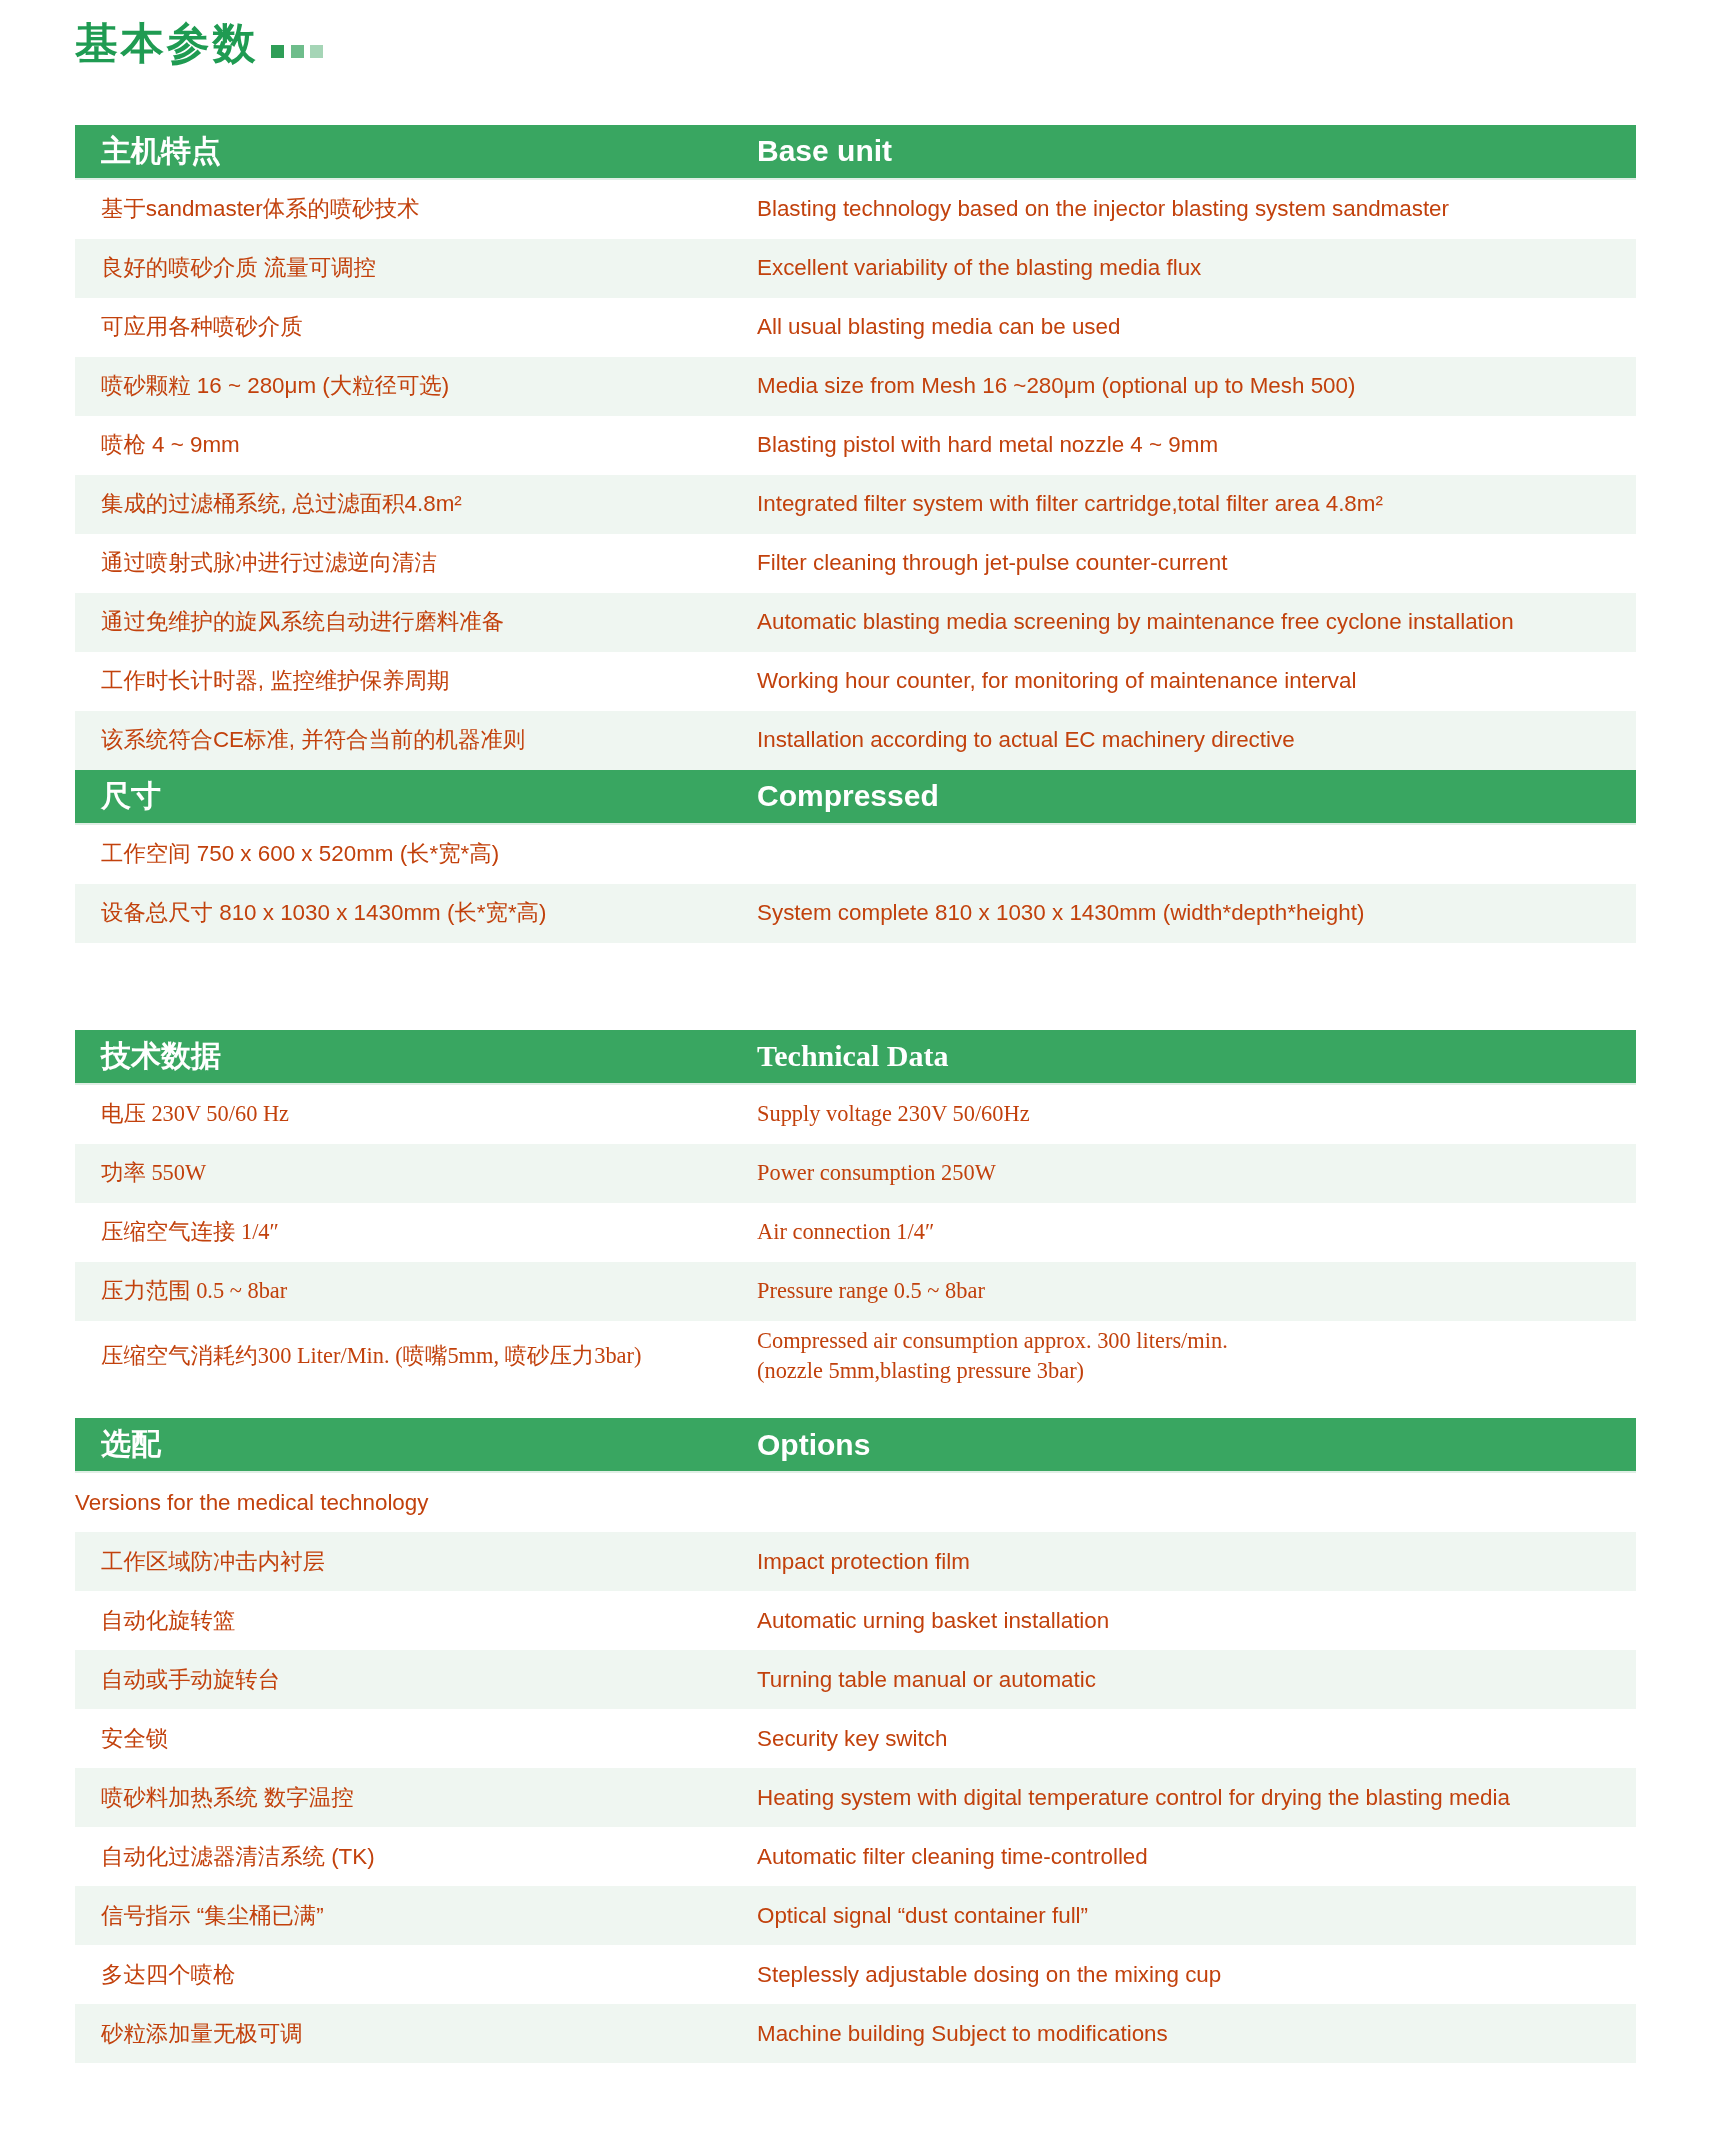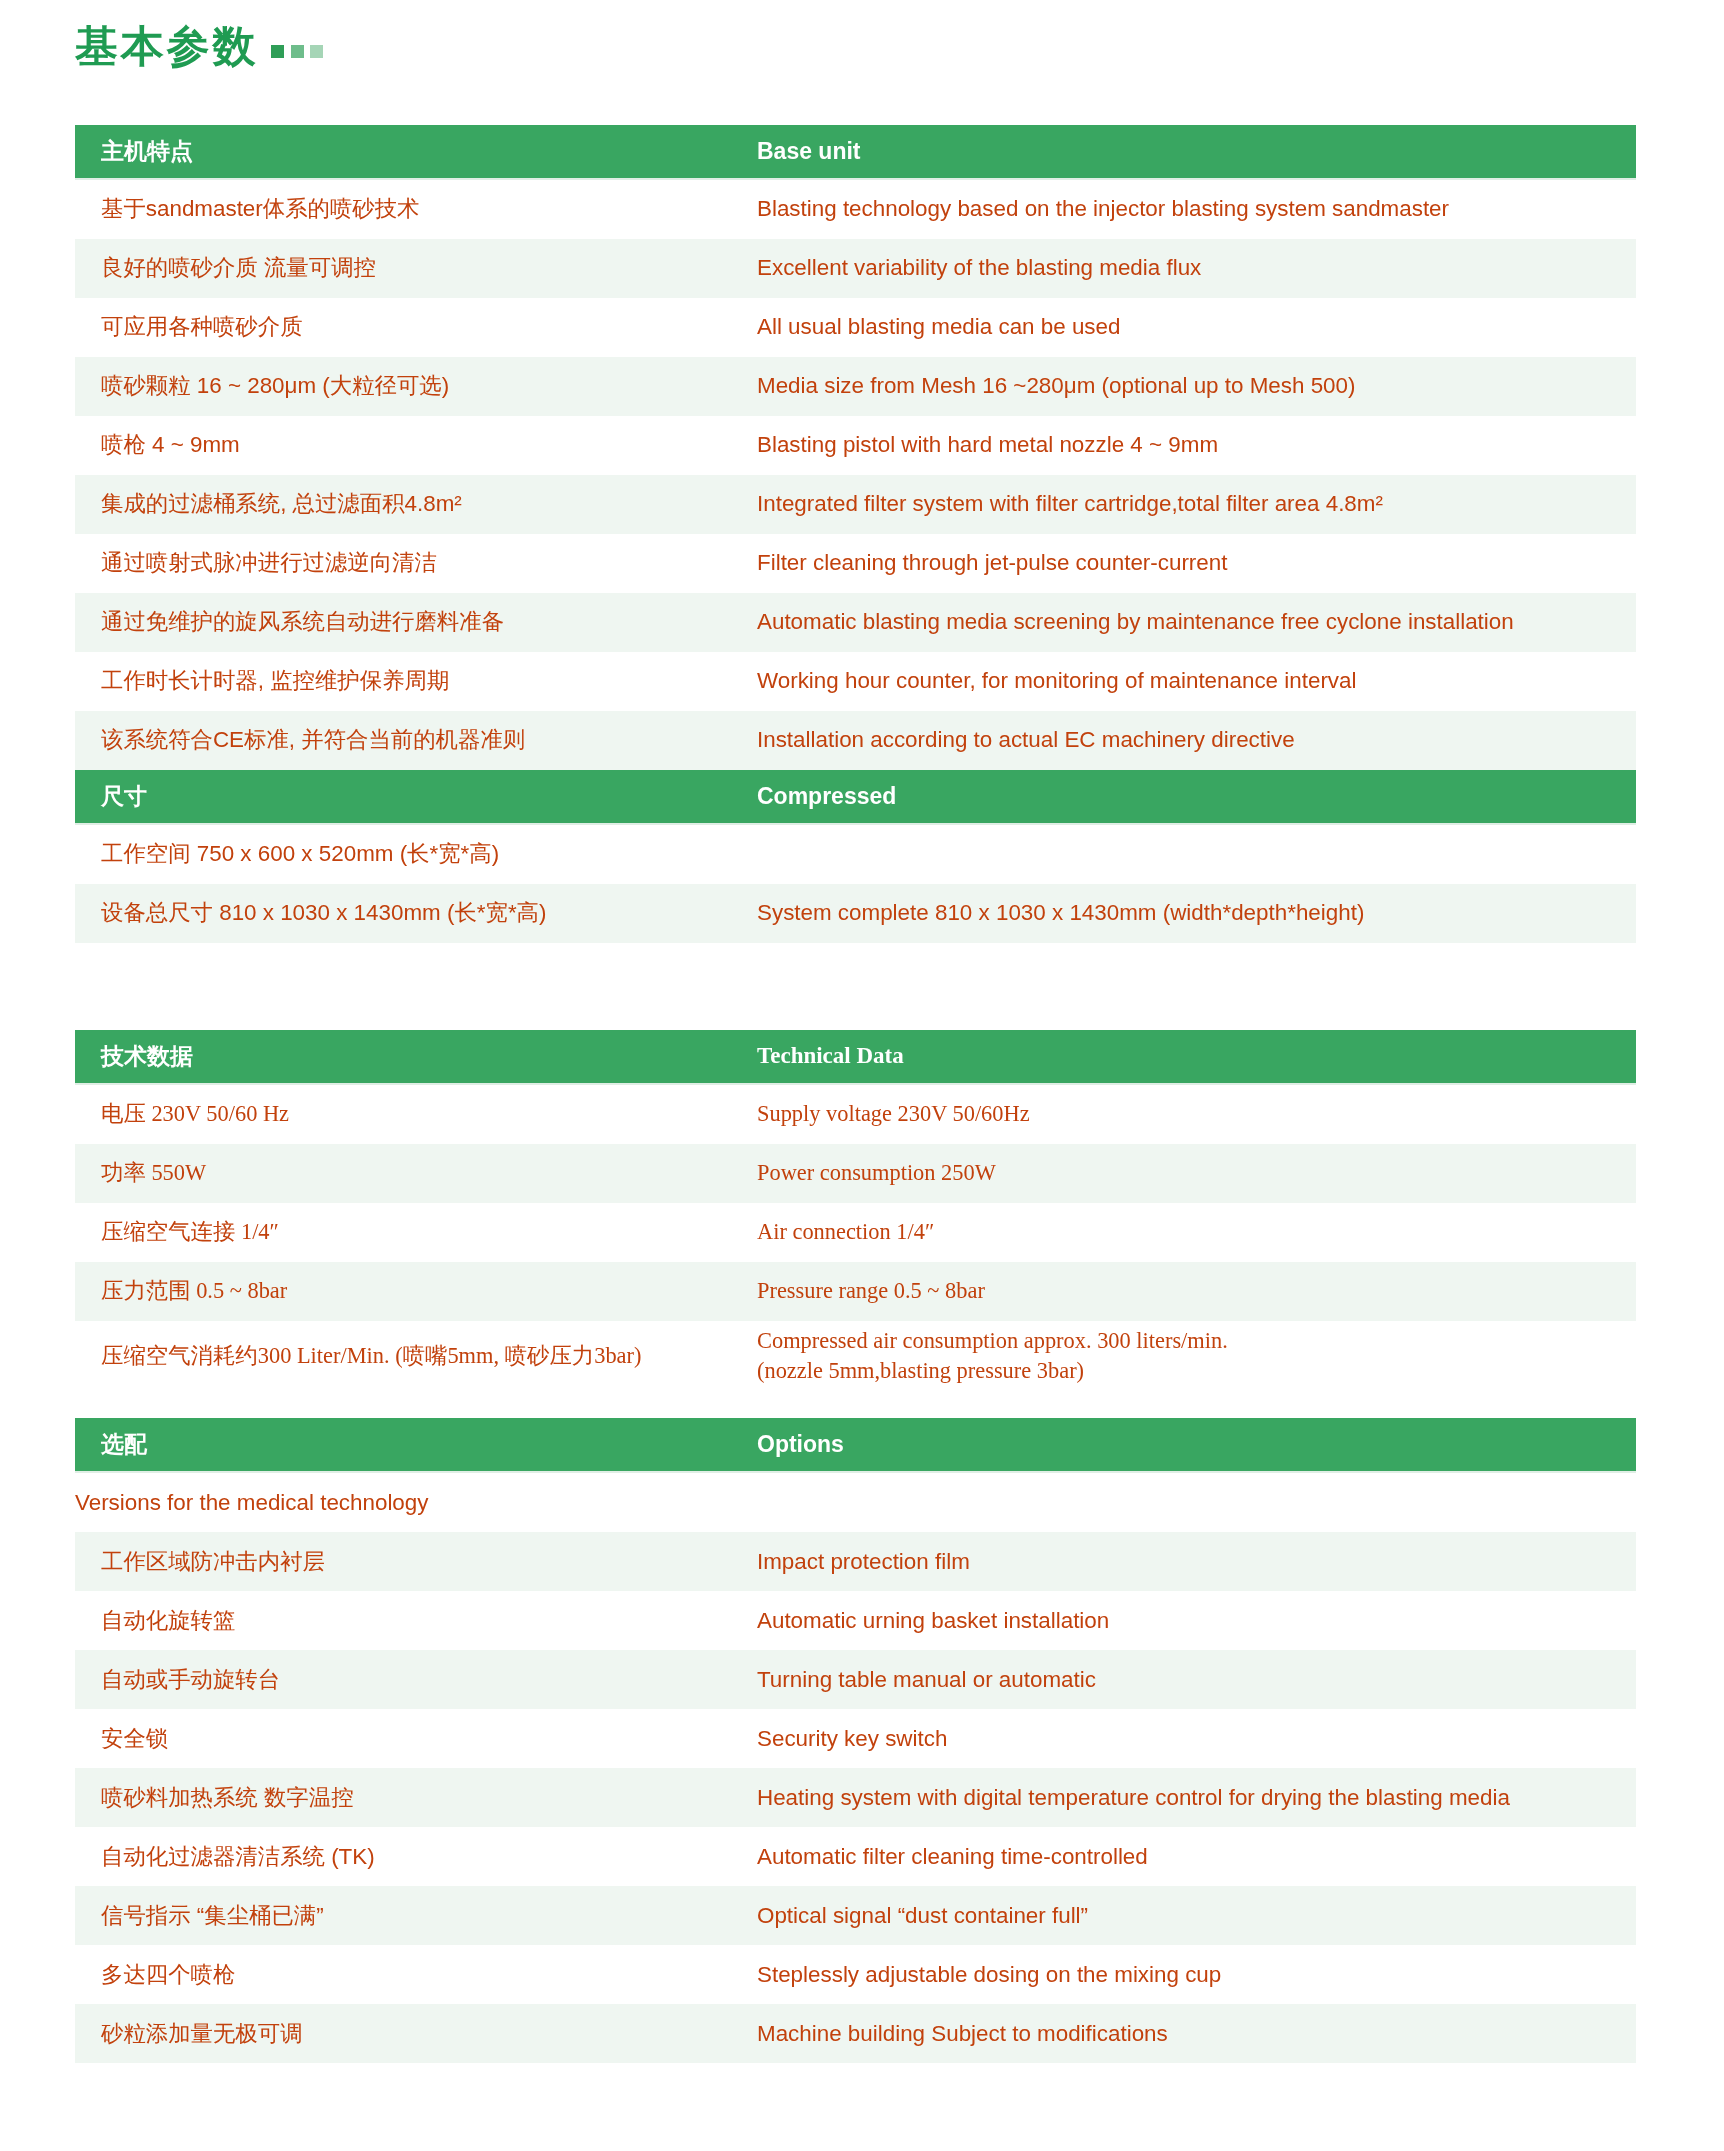--- a/index.html
+++ b/index.html
@@ -25,20 +25,21 @@
     align-items: center;
     padding-top: 18.6px;
     height: 56px;
   }
   .page-title {
     font-size: 43px;
     font-weight: bold;
     color: var(--title-color, #1f9b52);
     letter-spacing: 2.8px;
     line-height: 1;
+    font-family: Liberation Mono, monospace;
   }
   .title-squares {
     display: flex;
     gap: 6.5px;
     margin-left: 13px;
     margin-top: 9.3px;
   }
   .title-squares span {
     width: 13px;
     height: 13px;
@@ -51,21 +52,21 @@
   .section.s2 { margin-top: 87px; font-family: Liberation Serif, serif; }
   .section.s3 { margin-top: 26px; }
   .sec-header {
     display: flex;
     align-items: center;
     height: 55px;
     background: var(--accent, #39a661);
     border-bottom: 2.8px solid #e0eee5;
     color: #ffffff;
     font-weight: bold;
-    font-size: 23px;
+    font-size: 30px;
     box-sizing: border-box;
   }
   .col-zh {
     width: 682px;
     flex: 0 0 682px;
     padding-left: 26px;
     padding-right: 18.6px;
     box-sizing: border-box;
   }
   .col-en {

